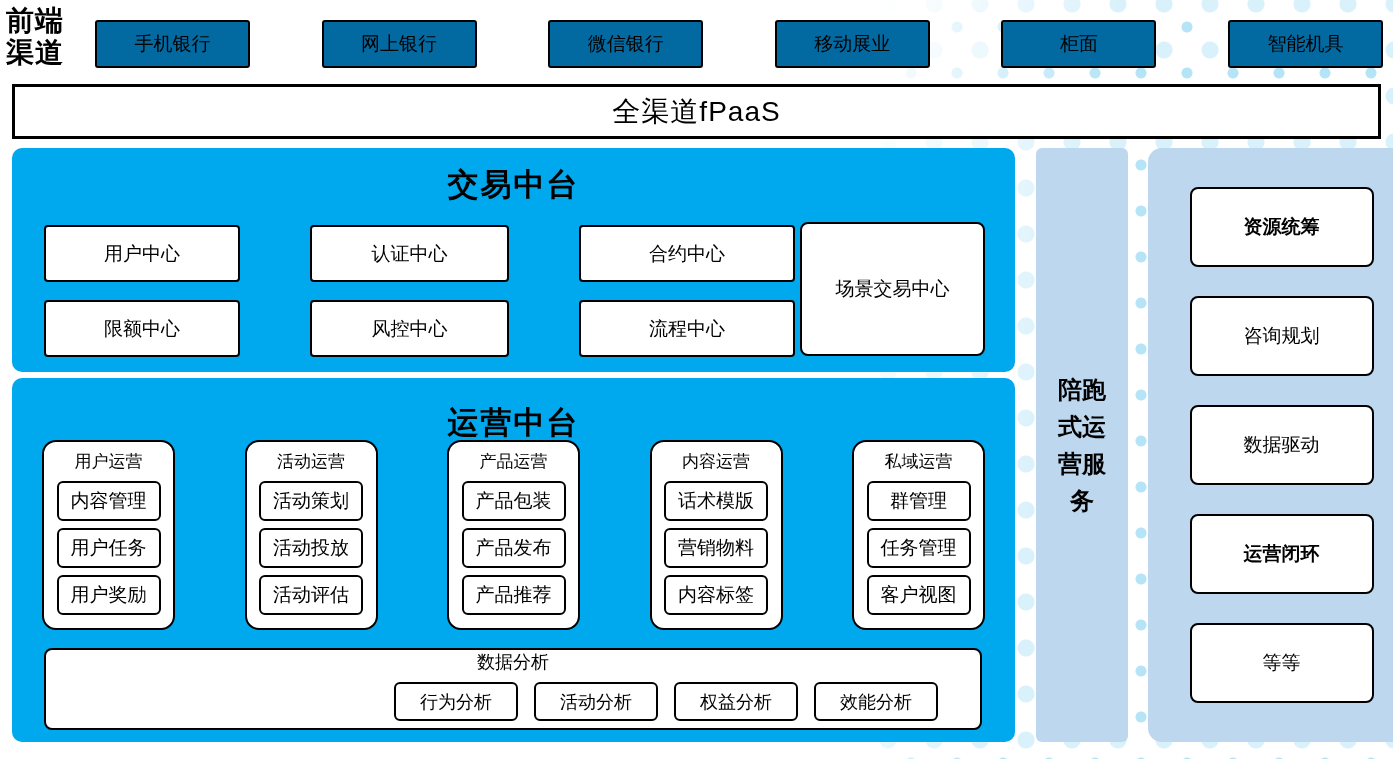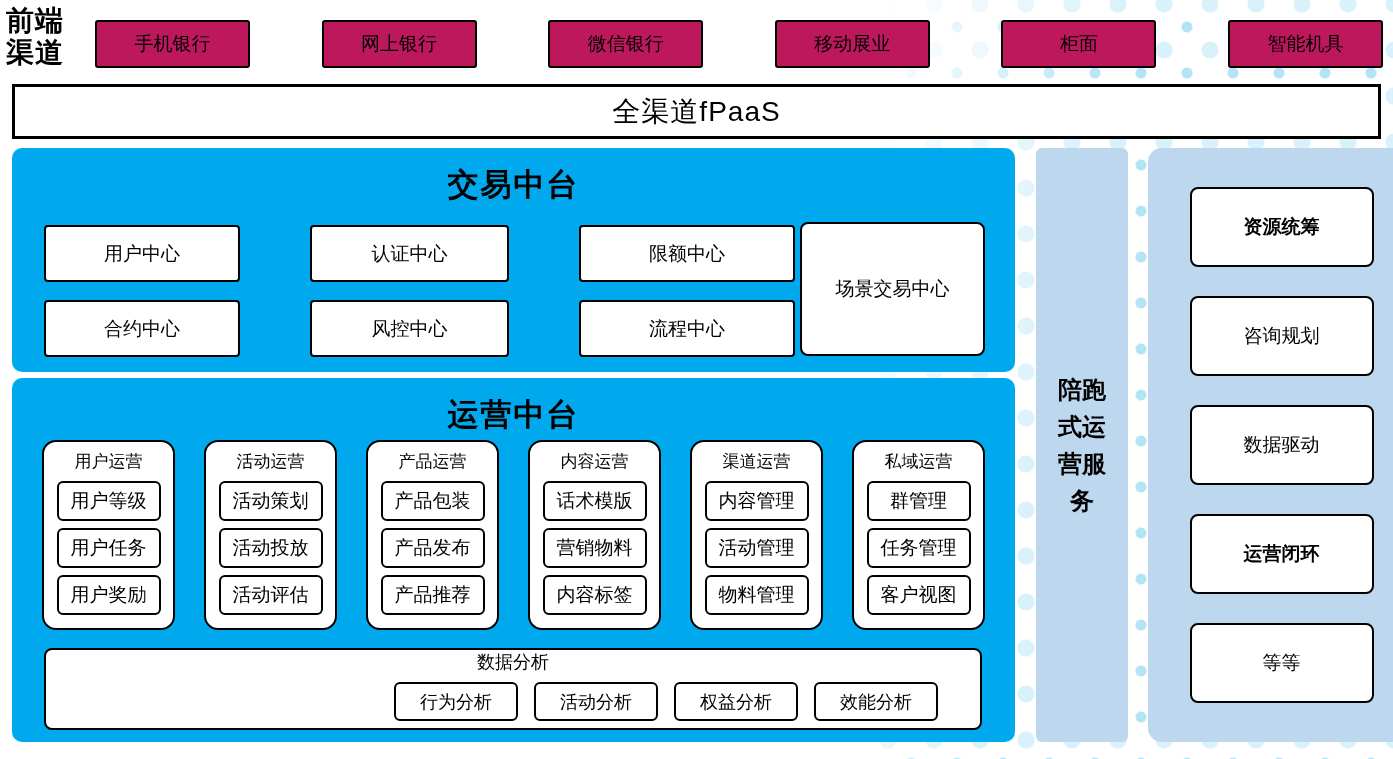--- a/index.html
+++ b/index.html
@@ -28,21 +28,21 @@
   .layer{position:absolute;z-index:1;}
 
   
   .front-label{
     left:6px;top:5px;width:66px;
     font-family:"Liberation Serif","DejaVu Serif",serif;
     font-weight:bold;font-size:28px;line-height:1.15;letter-spacing:1px;
   }
   .channels{left:95px;top:20px;width:1288px;height:48px;display:flex;justify-content:space-between;}
   .chan{
-    width:155px;height:48px;background:#be185d;border:2.5px solid var(--ink);border-radius:3px;
+    width:155px;height:48px;background:#0369a1;border:2.5px solid var(--ink);border-radius:3px;
     display:flex;align-items:center;justify-content:center;font-size:19px;
   }
 
   
   .fpaas{
     left:12px;top:84px;width:1369px;height:55px;background:#fff;border:3px solid var(--ink);
     display:flex;align-items:center;justify-content:center;font-size:28px;letter-spacing:1px;
   }
 
   
@@ -62,21 +62,21 @@
     display:flex;align-items:center;justify-content:center;font-size:19px;
   }
   .trade-grid .wbox{height:57px;}
   .trade-tall{
     position:absolute;left:788px;top:74px;width:185px;height:134px;
     background:#fff;border:2.5px solid var(--ink);border-radius:8px;
     display:flex;align-items:center;justify-content:center;font-size:19px;
   }
 
   .ops{left:12px;top:378px;width:1003px;height:364px;}
-  .ops .panel-title{padding-top:16px;}
+  .ops .panel-title{padding-top:24px;}
   .groups{position:absolute;left:30px;right:30px;top:62px;height:190px;display:flex;justify-content:space-between;}
   .group{
     width:133px;height:190px;background:#fff;border:2.5px solid var(--ink);border-radius:14px;
     display:flex;flex-direction:column;align-items:center;padding-top:6px;
   }
   .group-title{font-size:17px;height:26px;display:flex;align-items:center;}
   .group-item{
     width:104px;height:40px;margin-top:7px;background:#fff;border:2px solid var(--ink);border-radius:6px;
     display:flex;align-items:center;justify-content:center;font-size:19px;
   }
@@ -121,61 +121,55 @@
     <div class="chan">智能机具</div>
   </div>
 
   <div class="layer fpaas">全渠道fPaaS</div>
 
   <div class="layer panel trade">
     <div class="panel-title">交易中台</div>
     <div class="trade-grid">
       <div class="wbox">用户中心</div>
       <div class="wbox">认证中心</div>
+      <div class="wbox">合约中心</div>
       <div class="wbox">限额中心</div>
-      <div class="wbox">合约中心</div>
       <div class="wbox">风控中心</div>
       <div class="wbox">流程中心</div>
     </div>
     <div class="trade-tall">场景交易中心</div>
   </div>
 
   <div class="layer panel ops">
     <div class="panel-title">运营中台</div>
 
     <div class="groups">
       <div class="group">
         <div class="group-title">用户运营</div>
-        <div class="group-item">用户等级</div>
+        <div class="group-item">内容管理</div>
         <div class="group-item">用户任务</div>
         <div class="group-item">用户奖励</div>
       </div>
       <div class="group">
         <div class="group-title">活动运营</div>
         <div class="group-item">活动策划</div>
         <div class="group-item">活动投放</div>
         <div class="group-item">活动评估</div>
       </div>
       <div class="group">
         <div class="group-title">产品运营</div>
         <div class="group-item">产品包装</div>
         <div class="group-item">产品发布</div>
         <div class="group-item">产品推荐</div>
       </div>
       <div class="group">
         <div class="group-title">内容运营</div>
         <div class="group-item">话术模版</div>
         <div class="group-item">营销物料</div>
         <div class="group-item">内容标签</div>
-      </div>
-      <div class="group">
-        <div class="group-title">渠道运营</div>
-        <div class="group-item">内容管理</div>
-        <div class="group-item">活动管理</div>
-        <div class="group-item">物料管理</div>
       </div>
       <div class="group">
         <div class="group-title">私域运营</div>
         <div class="group-item">群管理</div>
         <div class="group-item">任务管理</div>
         <div class="group-item">客户视图</div>
       </div>
     </div>
 
     <div class="analysis">

